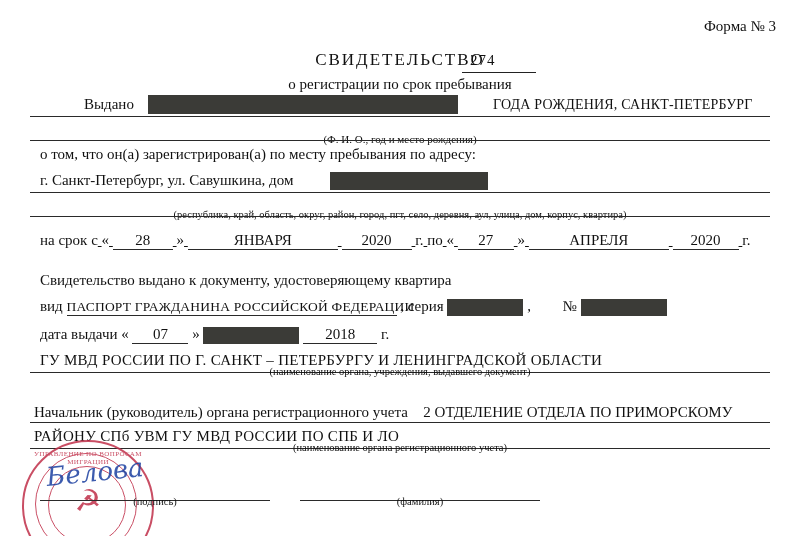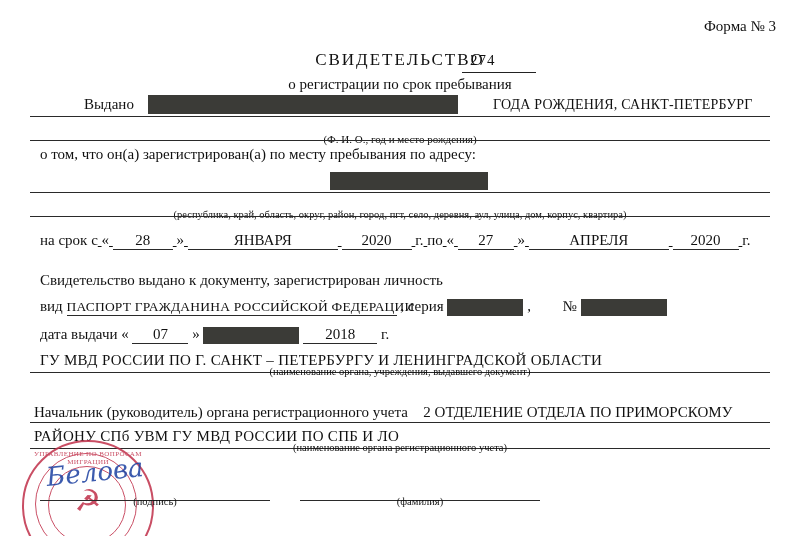--- a/index.html
+++ b/index.html
@@ -256,20 +256,21 @@
   <div class="abs label-vydano">Выдано</div>
   <div class="abs redact redact-name"></div>
   <div class="abs name-suffix nowrap">ГОДА РОЖДЕНИЯ, САНКТ-ПЕТЕРБУРГ</div>
 
   <div class="abs line l1"></div>
   <div class="abs cap-fio">(Ф. И. О., год и место рождения)</div>
   <div class="abs line l2"></div>
 
   <div class="abs otom">о том, что он(а) зарегистрирован(а) по месту пребывания по адресу:</div>
 
+  <div class="abs addr">г. Санкт-Петербург, ул. Савушкина, дом</div>
   <div class="abs redact redact-addr"></div>
   <div class="abs line l3"></div>
   <div class="abs cap-addr">(республика, край, область, округ, район, город, пгт, село, деревня, аул, улица, дом, корпус, квартира)</div>
   <div class="abs line l4"></div>
 
   <div class="abs srok-row nowrap">
     <span>на срок с</span>
     <span>«</span>
     <span class="u-line" style="width:60px">28</span>
     <span>»</span>
@@ -278,21 +279,21 @@
     <span>г.</span>
     <span>по</span>
     <span>«</span>
     <span class="u-line" style="width:56px">27</span>
     <span>»</span>
     <span class="u-line" style="width:140px">АПРЕЛЯ</span>
     <span class="u-line" style="width:66px">2020</span>
     <span>г.</span>
   </div>
 
-  <div class="abs doc-line1">Свидетельство выдано к документу, зарегистрирован личность</div>
+  <div class="abs doc-line1">Свидетельство выдано к документу, удостоверяющему квартира</div>
 
   <div class="abs vid-row nowrap">
     <span>вид</span>
     <span class="u-line" style="width:330px;font-size:13.5px;letter-spacing:0.2px">ПАСПОРТ ГРАЖДАНИНА РОССИЙСКОЙ ФЕДЕРАЦИИ</span>
     <span>, серия</span>
     <span class="redact redact-strip" style="display:inline-block;width:76px;vertical-align:middle"></span>
     <span>,</span>
     <span style="display:inline-block;width:24px"></span>
     <span>№</span>
     <span class="redact redact-strip" style="display:inline-block;width:86px;vertical-align:middle"></span>

